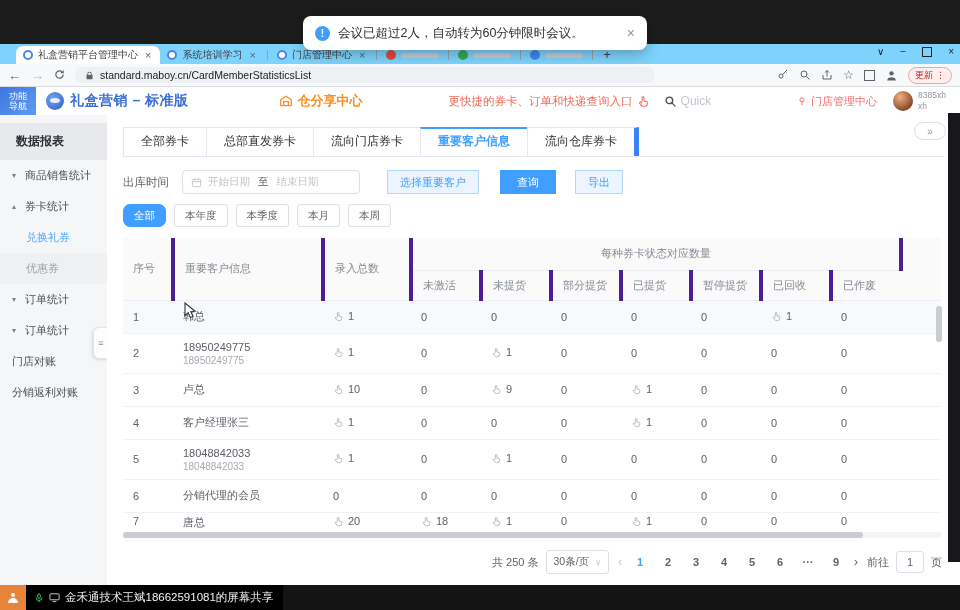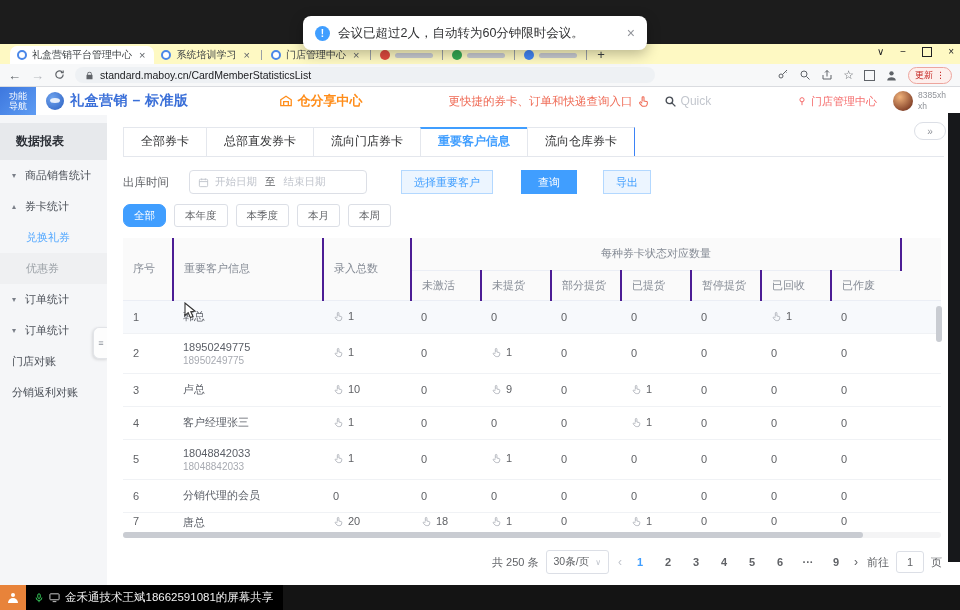--- a/index.html
+++ b/index.html
@@ -1,21 +1,21 @@
 <!DOCTYPE html>
 <html><head>
 <meta charset="utf-8">
 <style>
   html,body{margin:0;padding:0;background:#101010;}
   body{width:960px;height:610px;overflow:hidden;font-family:"Liberation Sans","DejaVu Sans",sans-serif;-webkit-font-smoothing:antialiased;}
   .screen{position:relative;width:960px;height:610px;background:#1c1c1c;overflow:hidden;}
 
   
   .browser{position:absolute;left:0;top:44px;width:960px;height:541px;}
-  .tabstrip{height:20px;background:#fef9c3;display:flex;align-items:flex-end;padding-left:10px;position:relative;}
+  .tabstrip{height:20px;background:#7dd3fc;display:flex;align-items:flex-end;padding-left:16px;position:relative;}
   .btab{display:flex;align-items:center;gap:5px;height:18px;padding:0 7px;border-radius:7px 7px 0 0;font-size:10px;color:#3c4043;max-width:170px;min-width:0;}
   .btab.active{background:#ffffff;}
   .btab .fav{width:10px;height:10px;border-radius:50%;border:2px solid #4a87e8;box-sizing:border-box;background:#fff;flex:none;}
   .btab .fav.solid{border:none;}
   .btab-label{white-space:nowrap;overflow:hidden;text-overflow:ellipsis;max-width:118px;}
   .btab-x{color:#5f6368;font-size:11px;padding:0 2px;flex:none;}
   .btab-ph{width:38px;height:5px;border-radius:3px;background:#c7cad0;}
   .tabdiv{width:1px;height:10px;background:#9aa0a6;margin:0 2px 4px 2px;flex:none;}
   .newtab{font-size:13px;color:#3c4043;margin:0 0 2px 8px;}
   .wincontrols{position:absolute;right:6px;top:2px;display:flex;gap:16px;align-items:center;font-size:10px;color:#202124;}
@@ -53,39 +53,39 @@
   .s-item.child{padding-left:26px;}
   .s-item.child.active{color:#53a8ff;}
   .s-item.child.muted{color:#9aa0a6;background:#eff0f2;}
   .side-handle{position:absolute;right:-1px;top:212px;width:14px;height:30px;background:#fdfdfd;border:1px solid #e2e4e8;border-right:none;border-radius:6px 0 0 6px;box-shadow:-1px 1px 3px rgba(0,0,0,.12);display:flex;align-items:center;justify-content:center;font-size:9px;color:#8a8f98;}
 
   .main{flex:1;background:#ffffff;position:relative;overflow:hidden;}
   .collapse-pill{position:absolute;top:7px;right:14px;width:30px;height:16px;border:1px solid #dcdfe6;border-radius:9px;display:flex;align-items:center;justify-content:center;color:#909399;font-size:10px;background:#fff;}
 
   .mtabs{display:flex;margin:12px 16px 0 16px;border-bottom:1px solid #e4e7ed;}
   .mtab{padding:0 17px;height:29px;line-height:27px;font-size:12px;color:#303133;border:1px solid #e4e7ed;border-bottom:none;border-right:none;background:#fff;box-sizing:border-box;}
-  .mtab:last-child{border-right:1px solid #3b82f6;}
+  .mtab:last-child{border-right:5px solid #3b82f6;}
   .mtab.active{color:#409eff;border-top:2px solid #409eff;line-height:25px;font-weight:bold;}
 
-  .filter-row{display:flex;align-items:center;gap:20px;margin:13px 16px 0 16px;}
+  .filter-row{display:flex;align-items:center;gap:13px;margin:13px 16px 0 16px;}
   .f-label{font-size:11.5px;color:#606266;}
   .date-range{width:178px;height:24px;border:1px solid #dcdfe6;border-radius:4px;display:flex;align-items:center;gap:6px;padding:0 8px;box-sizing:border-box;}
   .date-range .ph{font-size:10.5px;color:#c0c4cc;}
   .date-range .to{font-size:10.5px;color:#606266;margin:0 2px;}
   .btn{height:24px;border-radius:0;font-size:11px;display:flex;align-items:center;justify-content:center;padding:0 12px;box-sizing:border-box;}
   .btn.plain{background:#ecf5ff;border:1px solid #b3d8ff;color:#409eff;}
   .btn.primary{background:#409eff;border:1px solid #409eff;color:#fff;padding:0 16px;}
   .btn.primary.search{margin-left:8px;}
   .quick-filters{display:flex;gap:8px;margin:10px 16px 0 16px;}
   .qf{height:21px;padding:0 10px;border:1px solid #dcdfe6;border-radius:3px;font-size:10.5px;color:#606266;display:flex;align-items:center;background:#fff;}
   .qf.active{background:#409eff;border-color:#409eff;color:#fff;border-radius:7px;}
 
   .tablewrap{margin:11px 16px 0 16px;position:relative;}
   table{border-collapse:collapse;width:818px;table-layout:fixed;}
-  thead th{background:#fafafa;font-weight:normal;font-size:11px;color:#858b95;text-align:left;padding:0 10px;border:none;border-bottom:1px solid #ebeef5;border-right:2px solid #4c1d95;box-sizing:border-box;}
+  thead th{background:#fafafa;font-weight:normal;font-size:11px;color:#858b95;text-align:left;padding:0 10px;border:none;border-bottom:1px solid #ebeef5;border-right:4px solid #4c1d95;box-sizing:border-box;}
   thead tr.h1 th{height:32px;}
   thead tr.h2 th{height:30px;}
   thead th.group{text-align:center;}
   thead th:last-child{border-right:none;}
   tbody td{font-size:11px;color:#606266;padding:0 10px;border-bottom:1px solid #f0f2f5;height:33px;box-sizing:border-box;}
   tbody tr.subrow td{height:40px;}
   tbody tr.hover-row td{background:#f7f9fc;}
   .cname{color:#5a5e66;}
   .csub{color:#a8abb2;font-size:10px;margin-top:2px;}
   .ptr{display:inline-block;vertical-align:-2px;margin-right:4px;}

